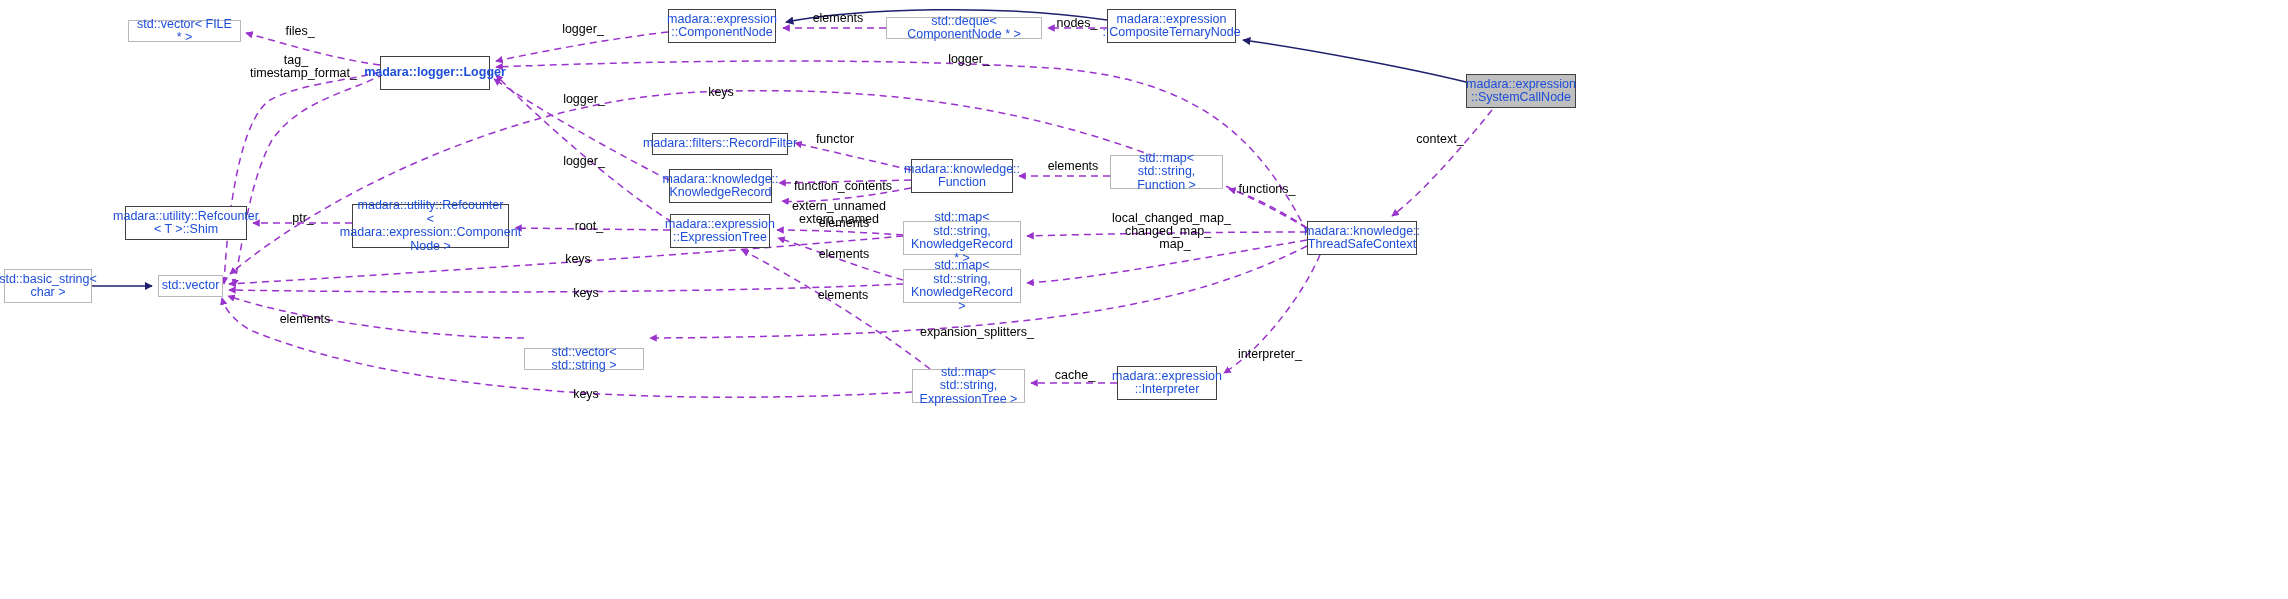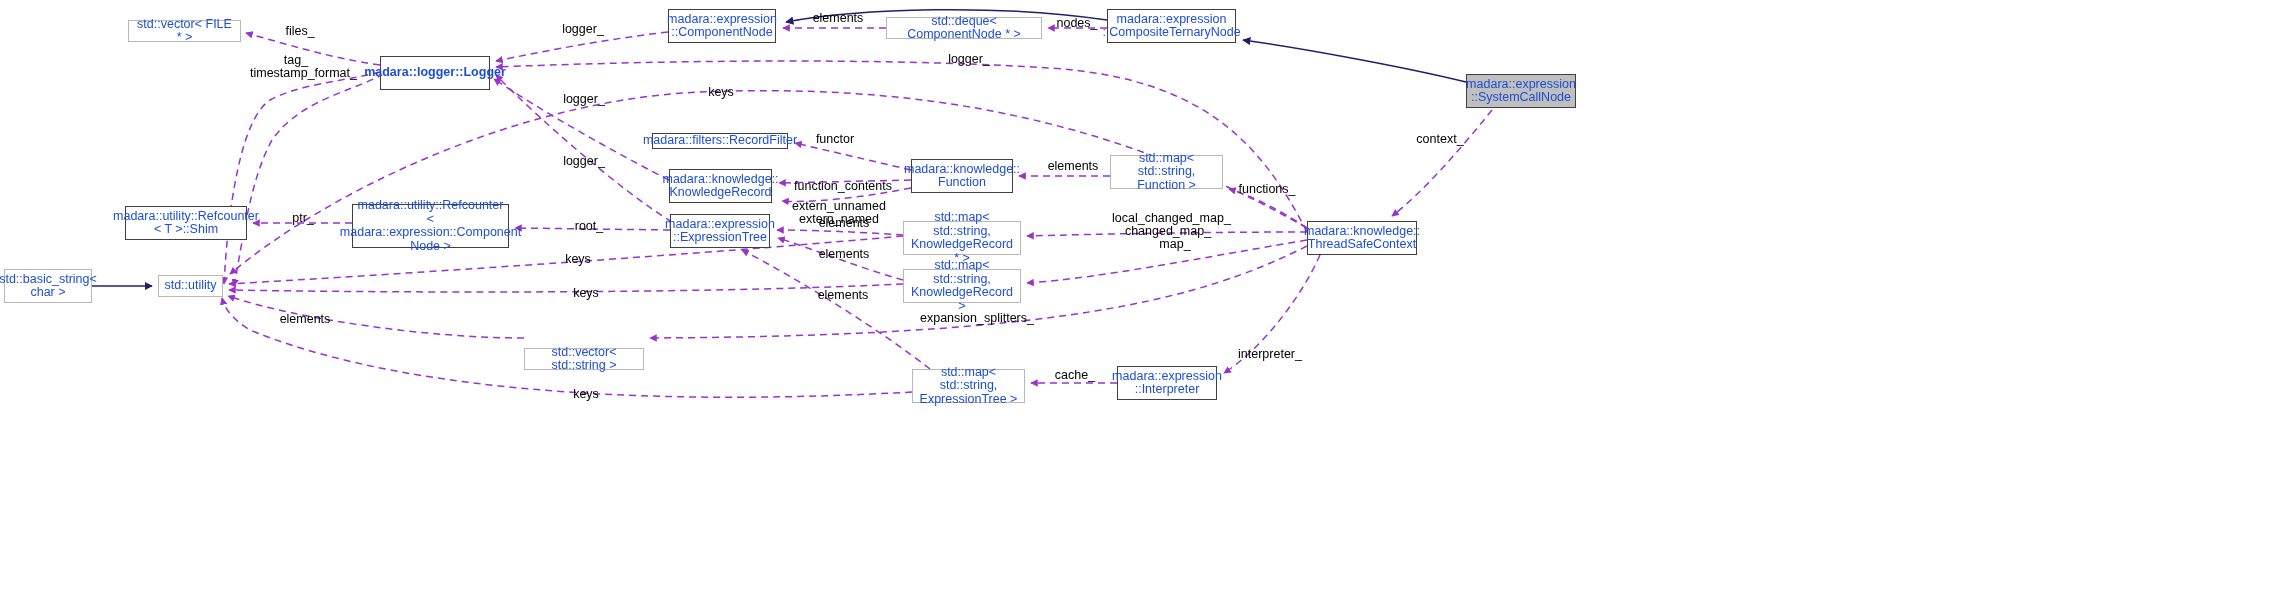--- a/index.html
+++ b/index.html
@@ -154,21 +154,21 @@
   <div id="nodes-host">
       <div class="node tmpl" style="left: 128px; top: 20px; width: 113px; height: 22px;">std::vector&lt; FILE * &gt;</div>
       <div class="node cls" style="left: 380px; top: 56px; width: 110px; height: 34px; font-weight: bold;">madara::logger::Logger</div>
       <div class="node cls" style="left: 668px; top: 9px; width: 108px; height: 34px;">madara::expression
 ::ComponentNode</div>
       <div class="node tmpl" style="left: 886px; top: 17px; width: 156px; height: 22px;">std::deque&lt; ComponentNode * &gt;</div>
       <div class="node cls" style="left: 1107px; top: 9px; width: 129px; height: 34px;">madara::expression
 ::CompositeTernaryNode</div>
       <div class="node focus" style="left: 1466px; top: 74px; width: 110px; height: 34px;">madara::expression
 ::SystemCallNode</div>
-      <div class="node cls" style="left: 652px; top: 133px; width: 136px; height: 16px;">madara::filters::RecordFilter</div>
+      <div class="node cls" style="left: 652px; top: 133px; width: 136px; height: 22px;">madara::filters::RecordFilter</div>
       <div class="node cls" style="left: 669px; top: 169px; width: 103px; height: 34px;">madara::knowledge::
 KnowledgeRecord</div>
       <div class="node cls" style="left: 911px; top: 159px; width: 102px; height: 34px;">madara::knowledge::
 Function</div>
       <div class="node tmpl" style="left: 1110px; top: 155px; width: 113px; height: 34px;">std::map&lt; std::string,
 Function &gt;</div>
       <div class="node cls" style="left: 125px; top: 206px; width: 122px; height: 34px;">madara::utility::Refcounter
 &lt; T &gt;::Shim</div>
       <div class="node cls" style="left: 352px; top: 204px; width: 157px; height: 44px;">madara::utility::Refcounter
 &lt; madara::expression::Component
@@ -176,21 +176,21 @@
       <div class="node cls" style="left: 670px; top: 214px; width: 100px; height: 34px;">madara::expression
 ::ExpressionTree</div>
       <div class="node tmpl" style="left: 903px; top: 221px; width: 118px; height: 34px;">std::map&lt; std::string,
 KnowledgeRecord * &gt;</div>
       <div class="node tmpl" style="left: 903px; top: 269px; width: 118px; height: 34px;">std::map&lt; std::string,
 KnowledgeRecord &gt;</div>
       <div class="node cls" style="left: 1307px; top: 221px; width: 110px; height: 34px;">madara::knowledge::
 ThreadSafeContext</div>
       <div class="node tmpl" style="left: 4px; top: 269px; width: 88px; height: 34px;">std::basic_string&lt;
 char &gt;</div>
-      <div class="node tmpl" style="left: 158px; top: 275px; width: 65px; height: 22px;">std::utility</div>
+      <div class="node tmpl" style="left: 158px; top: 275px; width: 65px; height: 22px;">std::vector</div>
       <div class="node tmpl" style="left: 524px; top: 327px; width: 120px; height: 22px; margin-top: 21px;">std::vector&lt; std::string &gt;</div>
       <div class="node tmpl" style="left: 912px; top: 369px; width: 113px; height: 34px;">std::map&lt; std::string,
 ExpressionTree &gt;</div>
       <div class="node cls" style="left: 1117px; top: 366px; width: 100px; height: 34px;">madara::expression
 ::Interpreter</div>
     </div>
   <div id="labels-host">
       <div class="edge-label" style="left: 278px; top: 25px; width: 44px;">files_</div>
       <div class="edge-label" style="left: 250px; top: 54px; width: 92px;">tag_
 timestamp_format_</div>
@@ -212,18 +212,18 @@
       <div class="edge-label" style="left: 560px; top: 220px; width: 38px; margin-left: 10px;">root_</div>
       <div class="edge-label" style="left: 814px; top: 217px; width: 60px;">elements</div>
       <div class="edge-label" style="left: 1112px; top: 212px; width: 112px;">local_changed_map_
 changed_map_</div>
       <div class="edge-label" style="left: 1155px; top: 238px; width: 40px;">map_</div>
       <div class="edge-label" style="left: 814px; top: 248px; width: 60px;">elements</div>
       <div class="edge-label" style="left: 560px; top: 253px; width: 36px;">keys</div>
       <div class="edge-label" style="left: 568px; top: 287px; width: 36px;">keys</div>
       <div class="edge-label" style="left: 813px; top: 289px; width: 60px;">elements</div>
       <div class="edge-label" style="left: 275px; top: 313px; width: 60px;">elements</div>
-      <div class="edge-label" style="left: 920px; top: 312px; width: 114px;">expansion_splitters_</div>
+      <div class="edge-label" style="left: 920px; top: 326px; width: 114px;">expansion_splitters_</div>
       <div class="edge-label" style="left: 1236px; top: 348px; width: 68px;">interpreter_</div>
       <div class="edge-label" style="left: 1053px; top: 369px; width: 44px;">cache_</div>
       <div class="edge-label" style="left: 568px; top: 388px; width: 36px;">keys</div>
     </div>
 </div>
 
 </body></html>

